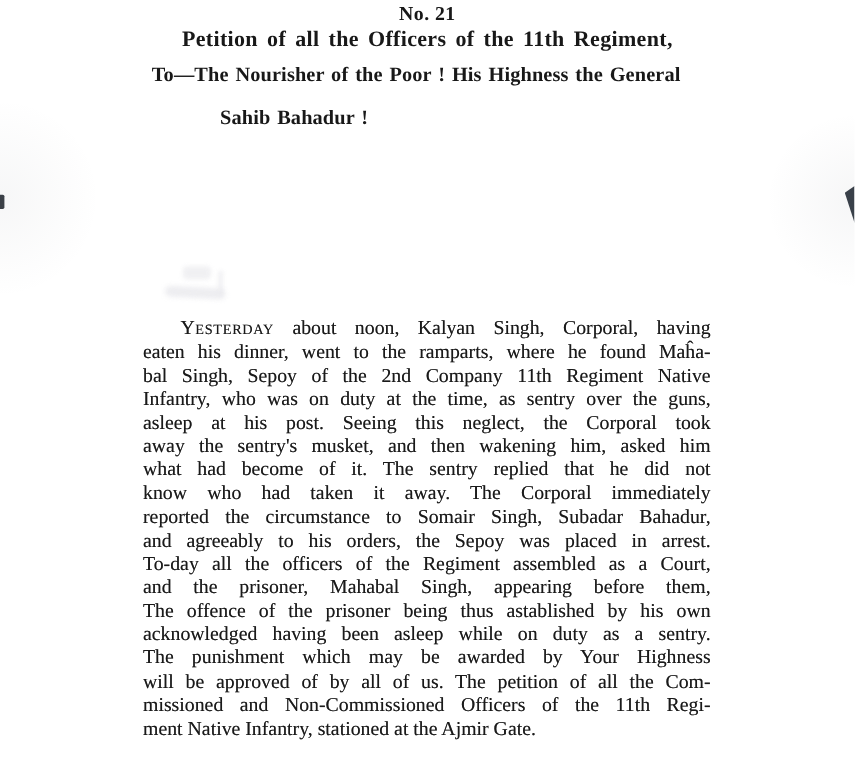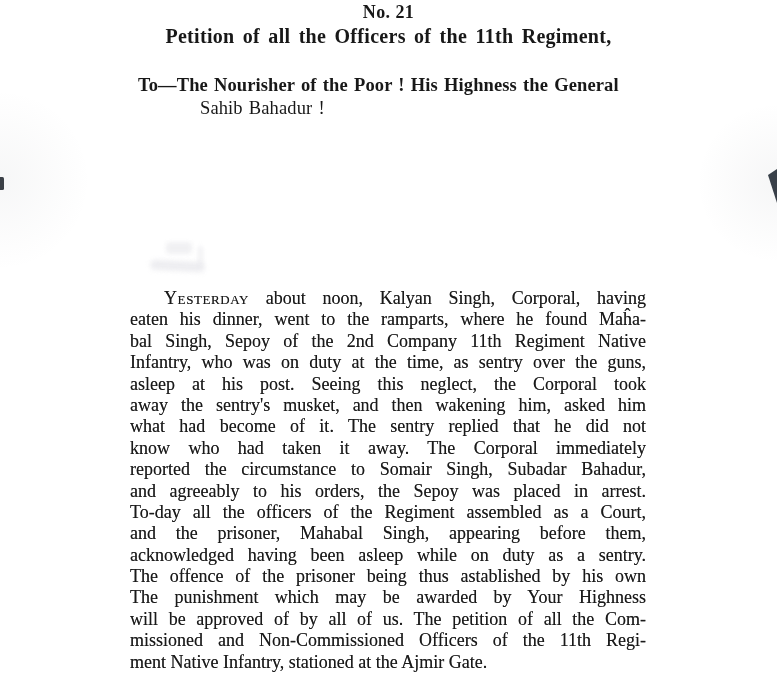--- a/index.html
+++ b/index.html
@@ -24,27 +24,27 @@
   .doc-number {
     top: 2px; font-size: 18px; font-weight: 700; letter-spacing: 0.4px;
   }
   .title-line1 {
     top: 25px; font-size: 20px; font-weight: 700; letter-spacing: 0.3px; word-spacing: 3px; text-align: center;
   }
   .title-line2 {
     top: 48px; font-size: 20px; font-weight: 700; letter-spacing: 0.3px; word-spacing: 3px;
   }
   .sal-line1 {
-    position: absolute; left: 138px; top: 75px;
+    position: absolute; left: 138px; top: 59px;
     font-size: 18.5px; font-weight: 700; letter-spacing: 0.1px; word-spacing: 1.5px;
     white-space: nowrap;
   }
   .sal-line2 {
     position: absolute; left: 200px; top: 98px;
-    font-size: 18.5px; font-weight: 400; letter-spacing: 0.1px; word-spacing: 1.5px;
+    font-size: 18.5px; font-weight: 700; letter-spacing: 0.1px; word-spacing: 1.5px;
     white-space: nowrap;
   }
   .petition-body {
     position: absolute; left: 130px; top: 288px; width: 516px;
     font-size: 18px; line-height: 21.4px;
     color: #1a1a1a;
     text-shadow: 0 0 0.3px rgba(0,0,0,0.55);
   }
   .bline {
     text-align: justify;
@@ -87,22 +87,22 @@
     <div class="bline">bal Singh, Sepoy of the 2nd Company 11th Regiment Native</div>
     <div class="bline">Infantry, who was on duty at the time, as sentry over the guns,</div>
     <div class="bline">asleep at his post. Seeing this neglect, the Corporal took</div>
     <div class="bline">away the sentry's musket, and then wakening him, asked him</div>
     <div class="bline">what had become of it. The sentry replied that he did not</div>
     <div class="bline">know who had taken it away. The Corporal immediately</div>
     <div class="bline">reported the circumstance to Somair Singh, Subadar Bahadur,</div>
     <div class="bline">and agreeably to his orders, the Sepoy was placed in arrest.</div>
     <div class="bline">To-day all the officers of the Regiment assembled as a Court,</div>
     <div class="bline">and the prisoner, Mahabal Singh, appearing before them,</div>
+    <div class="bline">The offence of the prisoner being thus astablished by his own</div>
     <div class="bline">acknowledged having been asleep while on duty as a sentry.</div>
-    <div class="bline">The offence of the prisoner being thus astablished by his own</div>
     <div class="bline">The punishment which may be awarded by Your Highness</div>
     <div class="bline">will be approved of by all of us. The petition of all the Com-</div>
     <div class="bline">missioned and Non-Commissioned Officers of the 11th Regi-</div>
     <div class="bline last">ment Native Infantry, stationed at the Ajmir Gate.</div>
   </div>
 
   <div class="edge-mark-left" style="background: rgb(59, 64, 71);"></div>
   <div class="edge-mark-right" style="background: rgb(57, 64, 73);"></div>
   <div class="ghost ghost-a" style="background: rgb(237, 237, 240);"></div>
   <div class="ghost ghost-b" style="background: rgb(238, 238, 241);"></div>

